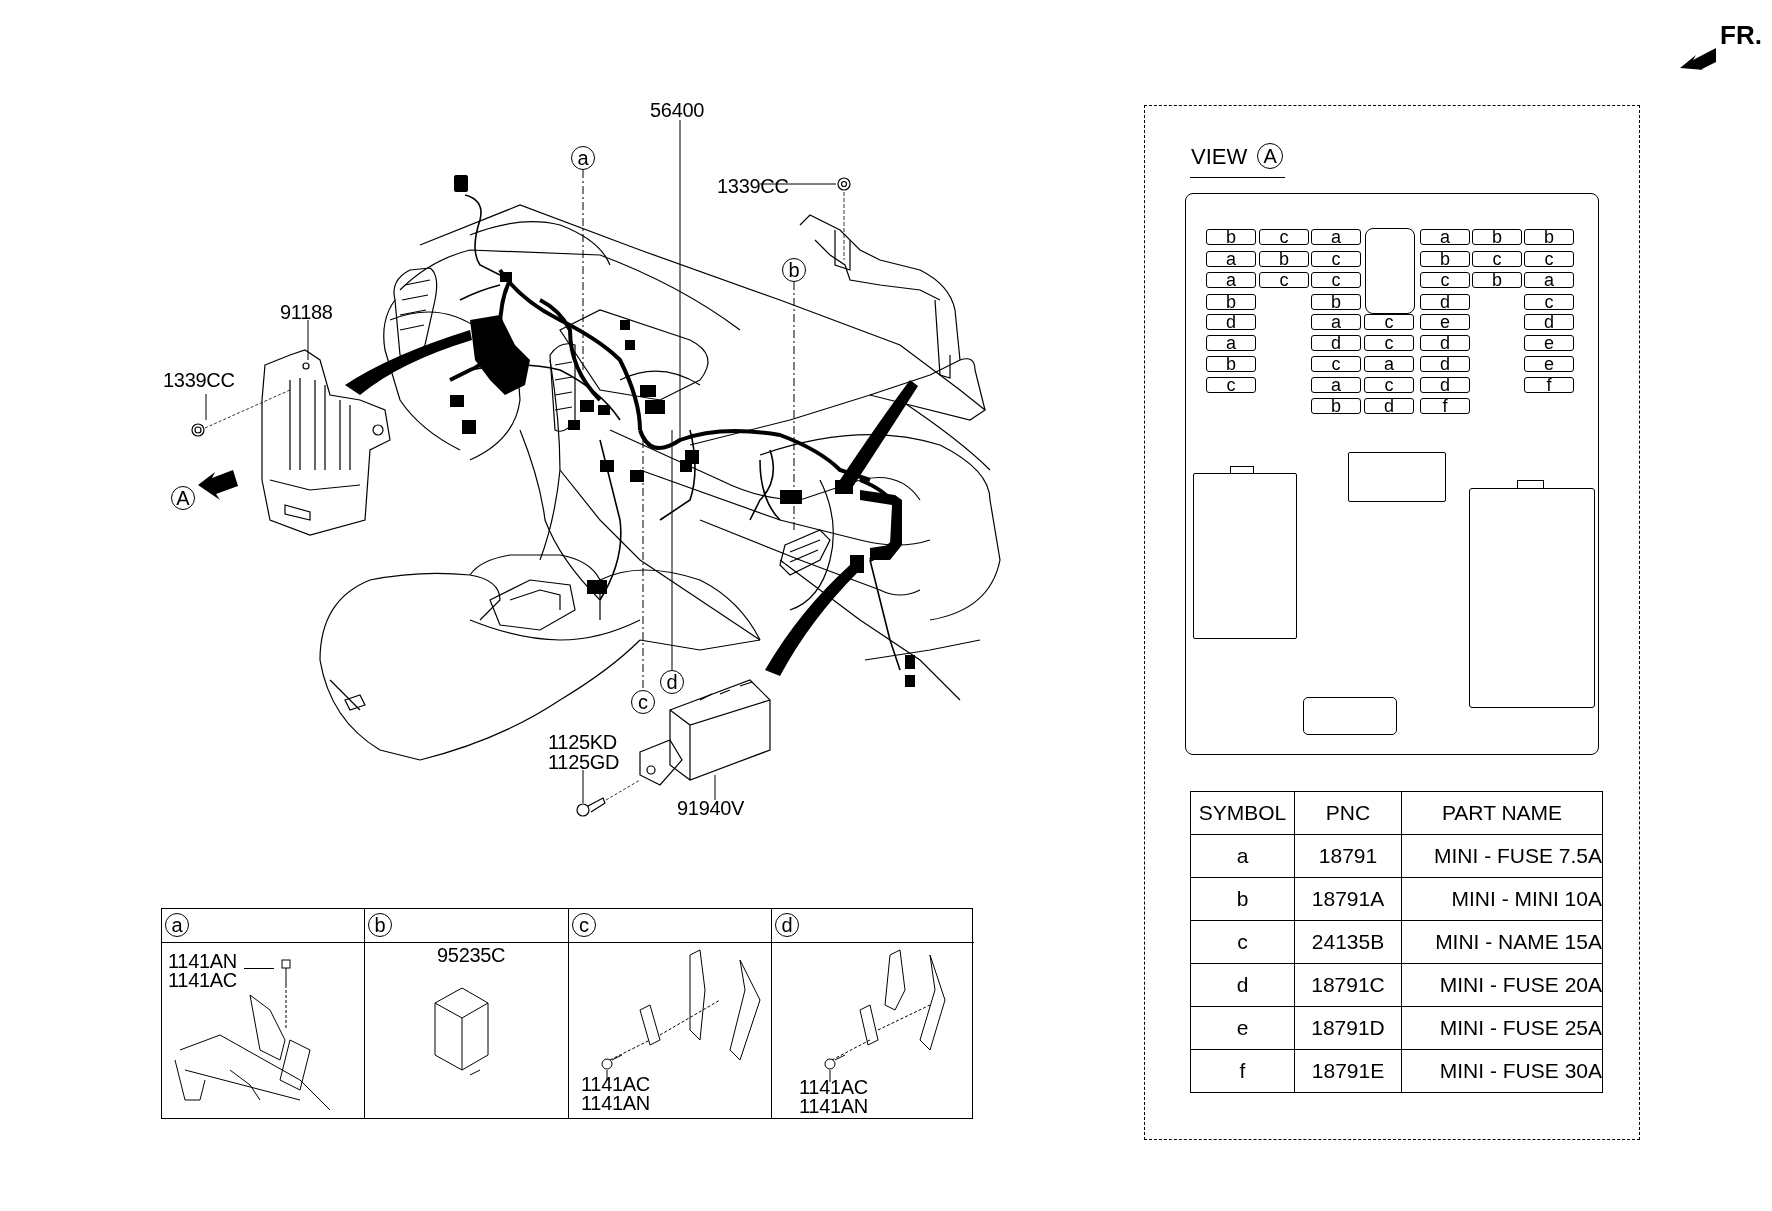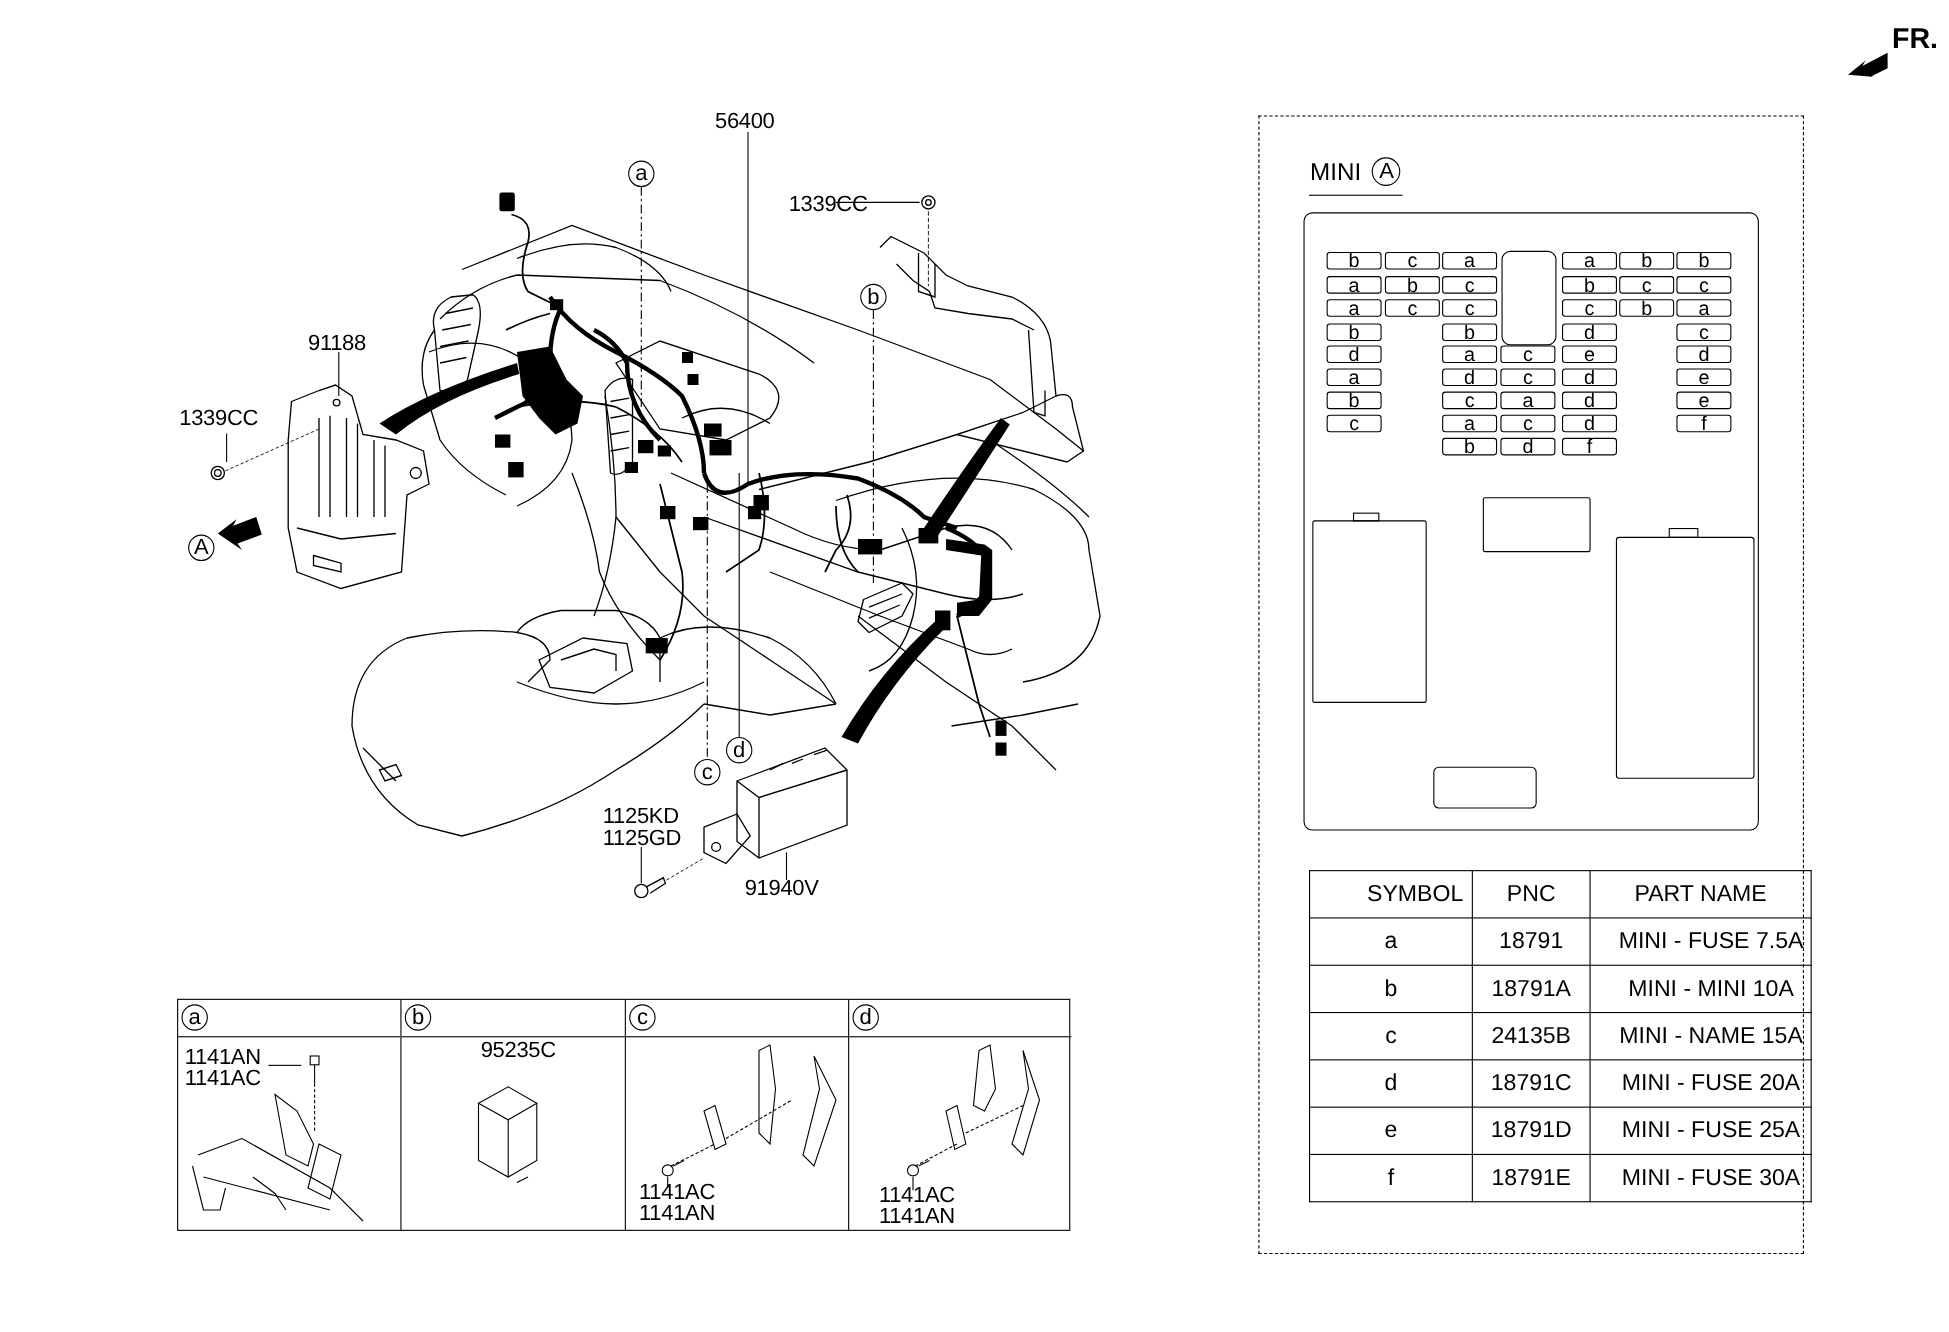--- a/index.html
+++ b/index.html
@@ -19,21 +19,21 @@
                       width: 26px; height: 26px; line-height: 24px; top: -2px; }
   #fuse-panel { position: absolute; left: 1185px; top: 193px; width: 414px; height: 562px;
                 border: 1.5px solid #000; border-radius: 8px; box-sizing: border-box; }
   .fuse { position: absolute; width: 50px; height: 16px; border: 1.3px solid #000; border-radius: 3px;
           box-sizing: border-box; font-size: 18px; line-height: 14px; text-align: center; background: #fff; }
   .slot { position: absolute; border: 1.3px solid #000; border-radius: 4px; box-sizing: border-box; }
   
   #legend { position: absolute; left: 1190px; top: 791px; border-collapse: collapse; }
   #legend td, #legend th { border: 1.3px solid #000; font-weight: normal; font-size: 21px; height: 42px;
                            padding: 0; text-align: center; white-space: nowrap; }
-  #legend td.pn { text-align: center; padding-left: 19px; }
+  #legend td.pn { text-align: right; padding-left: 19px; }
   
   #details { position: absolute; left: 161px; top: 908px; width: 812px; height: 211px;
              border: 1.3px solid #000; box-sizing: border-box; }
   .dcell { position: absolute; top: 0; height: 100%; border-right: 1.3px solid #000; box-sizing: border-box; }
   .dhead { position: absolute; left: 0; top: 0; width: 100%; height: 34px; border-bottom: 1.3px solid #000; box-sizing: border-box; }
   .dhead .circ { left: 3px; top: 4px; }
   #fr-label { position: absolute; left: 1720px; top: 22px; font-size: 26px; font-weight: bold; line-height: 26px; }
 </style>
 </head>
 <body>
@@ -249,21 +249,21 @@
 <div class="lbl" style="left:677px;top:798px;">91940V</div>
 
 <div class="circ" style="left:171px;top:486px;">A</div>
 <div class="circ" style="left:571px;top:146px;">a</div>
 <div class="circ" style="left:782px;top:258px;">b</div>
 <div class="circ" style="left:631px;top:690px;">c</div>
 <div class="circ" style="left:660px;top:670px;">d</div>
 
 <div id="viewbox"></div>
 <div id="view-title">
-  <span>MINI</span><span class="circ">A</span>
+  <span>VIEW</span><span class="circ">A</span>
 </div>
 
 <div id="fuse-panel">
   <div id="fuse-grid">
       <div class="fuse" style="left: 20px; top: 35px;">b</div>
       <div class="fuse" style="left: 20px; top: 57px;">a</div>
       <div class="fuse" style="left: 20px; top: 78px;">a</div>
       <div class="fuse" style="left: 20px; top: 100px;">b</div>
       <div class="fuse" style="left: 20px; top: 120px;">d</div>
       <div class="fuse" style="left: 20px; top: 141px;">a</div>
@@ -314,21 +314,21 @@
   <div class="slot" style="left:44px;top:272px;width:24px;height:8px;border-radius:0;"></div>
   <div class="slot" style="left:162px;top:258px;width:98px;height:50px;border-radius:2px;"></div>
   <div class="slot" style="left:283px;top:294px;width:126px;height:220px;border-radius:3px;"></div>
   <div class="slot" style="left:331px;top:286px;width:27px;height:9px;border-radius:0;"></div>
   <div class="slot" style="left:117px;top:503px;width:94px;height:38px;border-radius:5px;"></div>
 </div>
 
 <table id="legend">
   <thead>
     <tr>
-      <th style="width:103px;padding-left:44px;">SYMBOL</th>
+      <th style="width:103px;">SYMBOL</th>
       <th style="width:106px;">PNC</th>
       <th style="width:200px;">PART NAME</th>
     </tr>
   </thead>
   <tbody>
     <tr>
         <td>a</td>
         <td>18791</td>
         <td class="pn">MINI - FUSE 7.5A</td>
       </tr>

